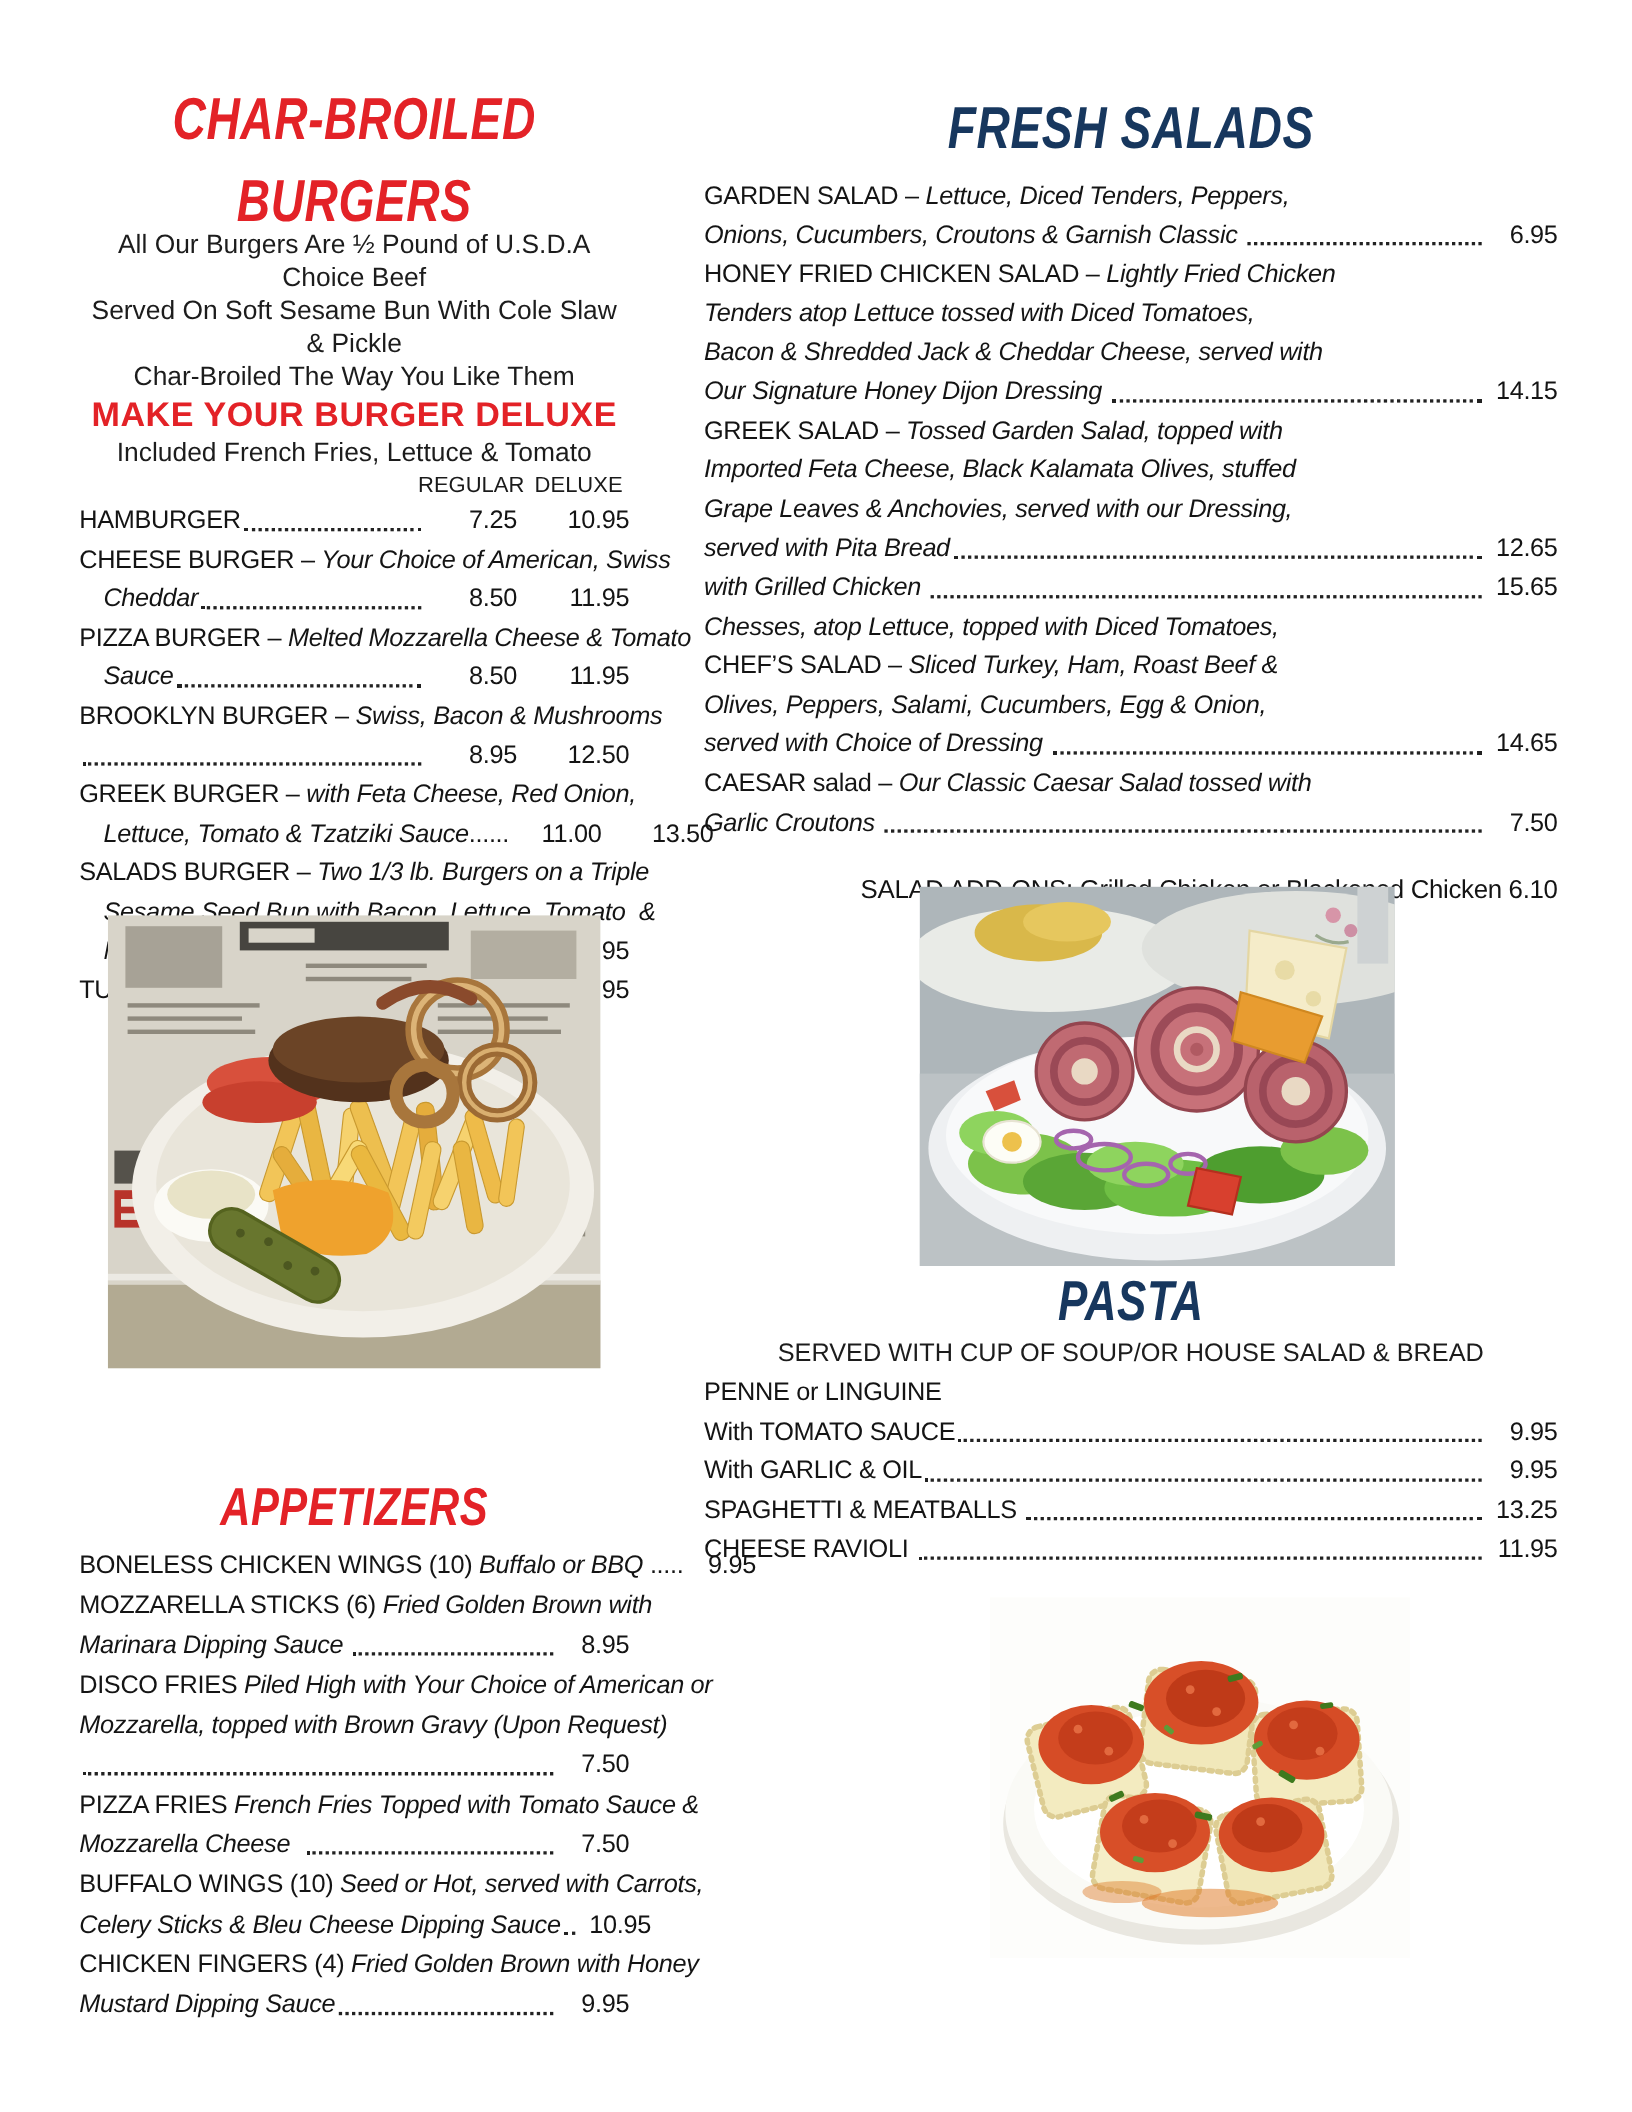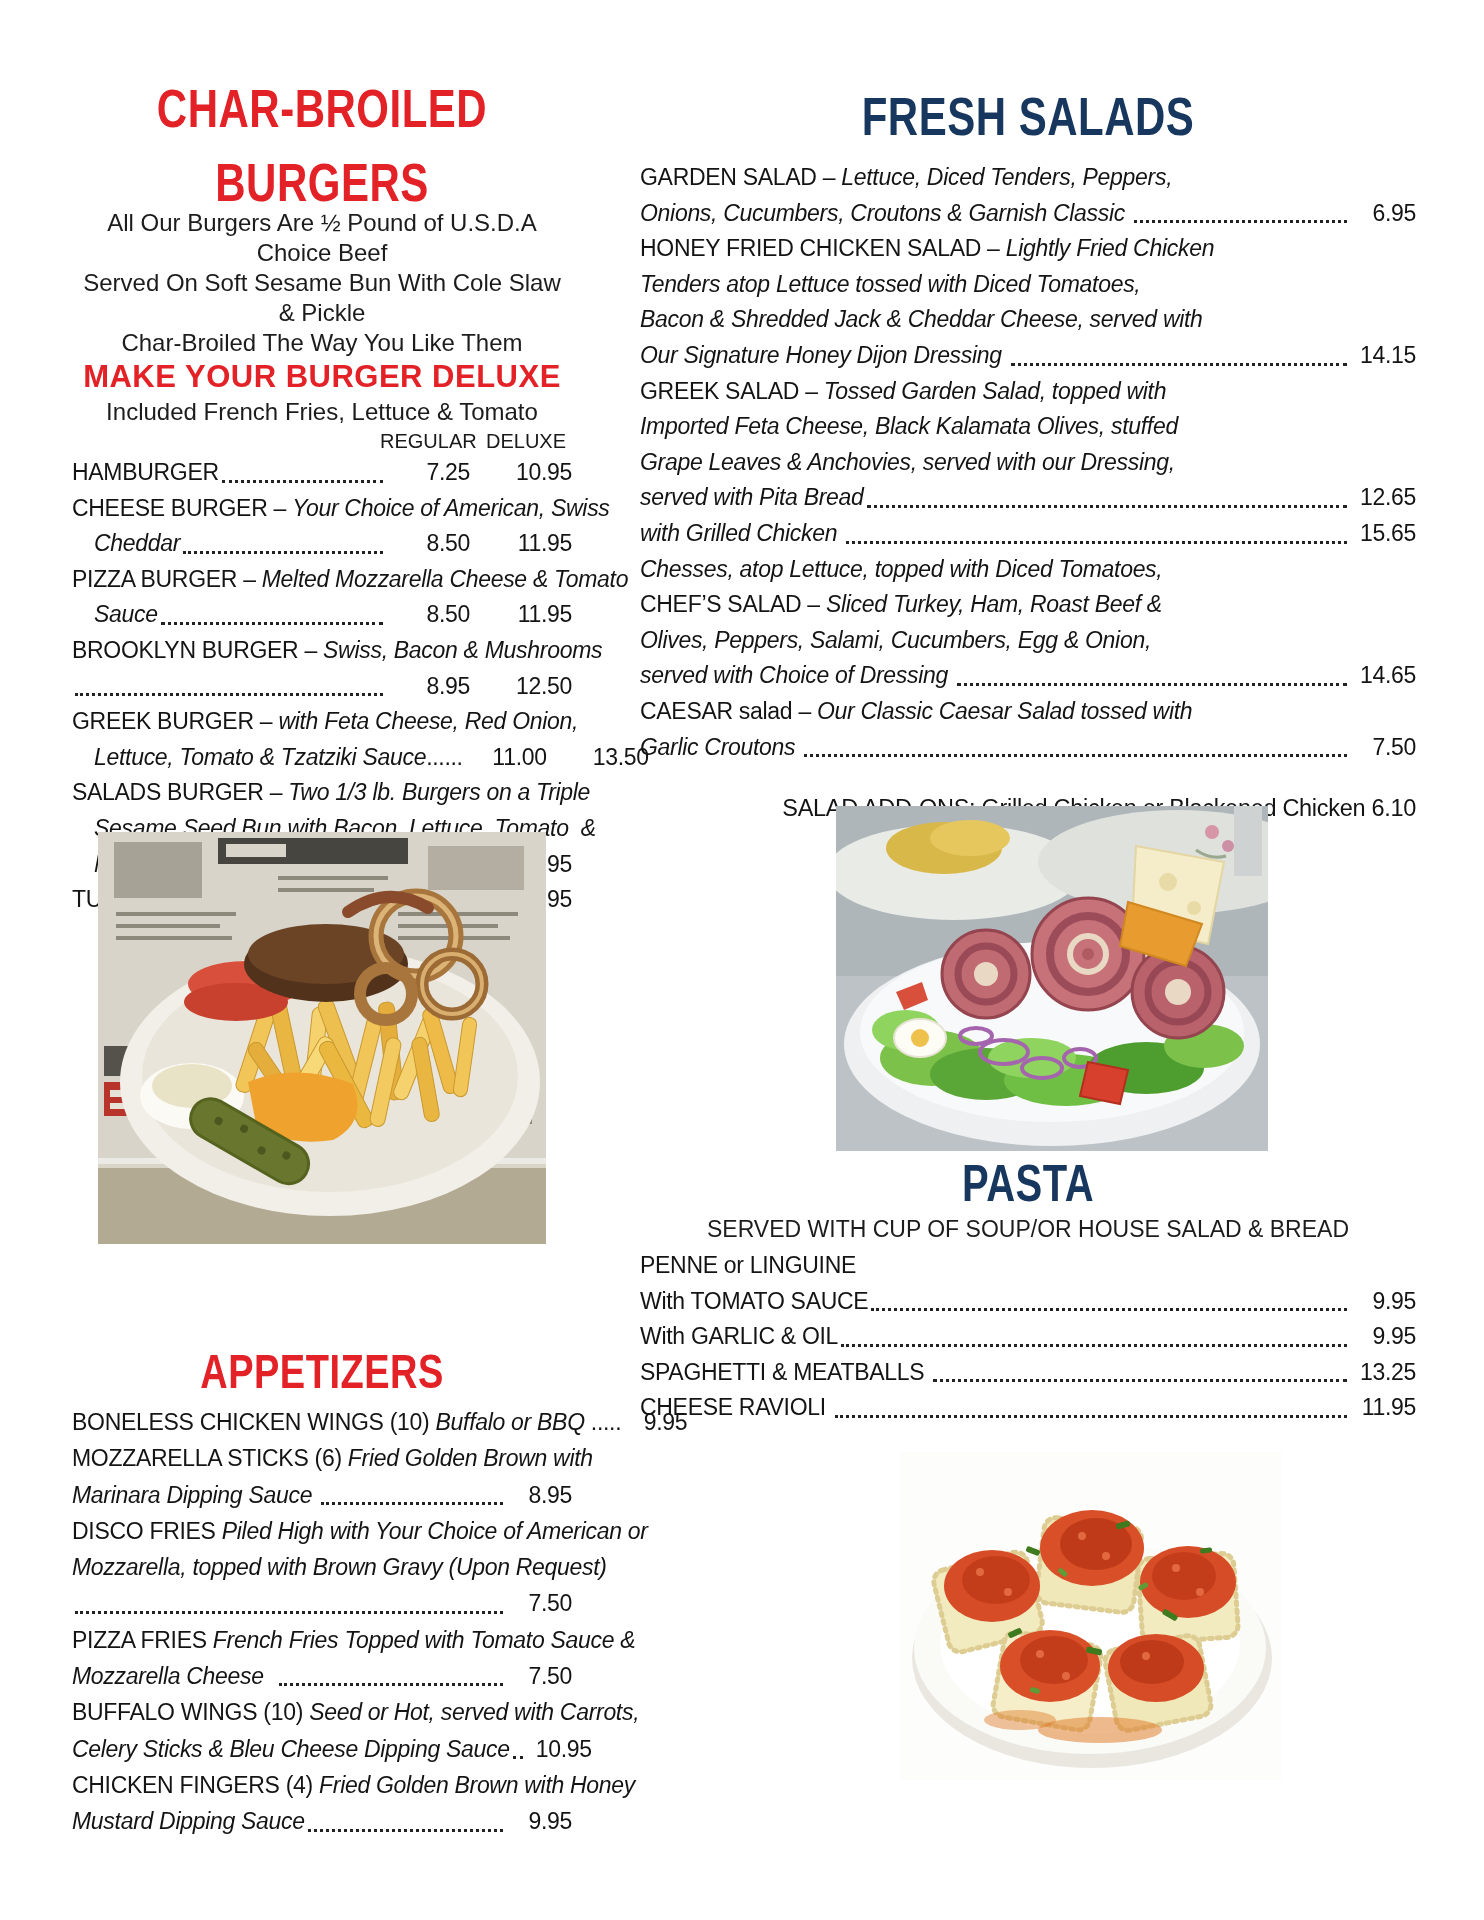--- a/index.html
+++ b/index.html
@@ -4,21 +4,21 @@
 <style>
   html,body { margin:0; padding:0; background:#ffffff; }
   .page {
     position:relative; width:1484px; height:1920px; background:#ffffff;
     font-family:"Liberation Sans", sans-serif; color:#141414; overflow:hidden;
   }
   .sec { position:absolute; }
   h1.title, h2.title2 {
     margin:0; text-align:center; font-weight:bold; letter-spacing:0.5px;
   }
-  h1.title { font-size:42px; line-height:58px; }
+  h1.title { font-size:42px; line-height:58px;font-style:italic; }
   h2.title2 { font-size:31px; line-height:38px; }
   .tscale { display:inline-block; transform:scaleY(1.28); transform-origin:center; }
   .red   { color:var(--red,#e32227); }
   .navy  { color:var(--navy,#17375e); }
   .intro, .note, .subnote { text-align:center; font-size:24px; line-height:30px; color:#1c1c1c; }
   .note { line-height:31px; }
   .phead { display:flex; font-size:20px; line-height:28px; color:#1a1a1a; }
   .phead .ph { text-align:right; }
   .ph.reg { width:84px; }
   .ph.del { width:102px; padding-right:6px; }

